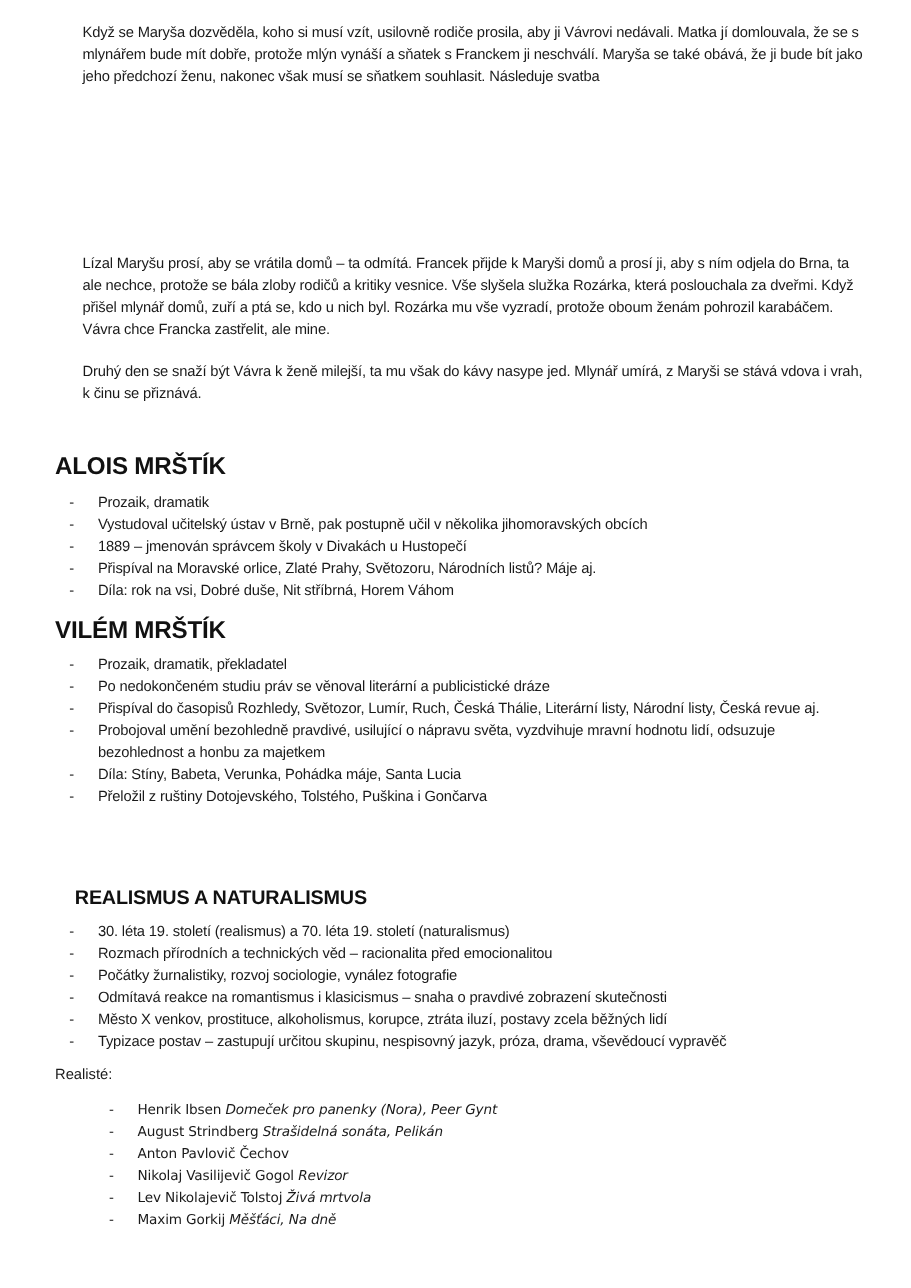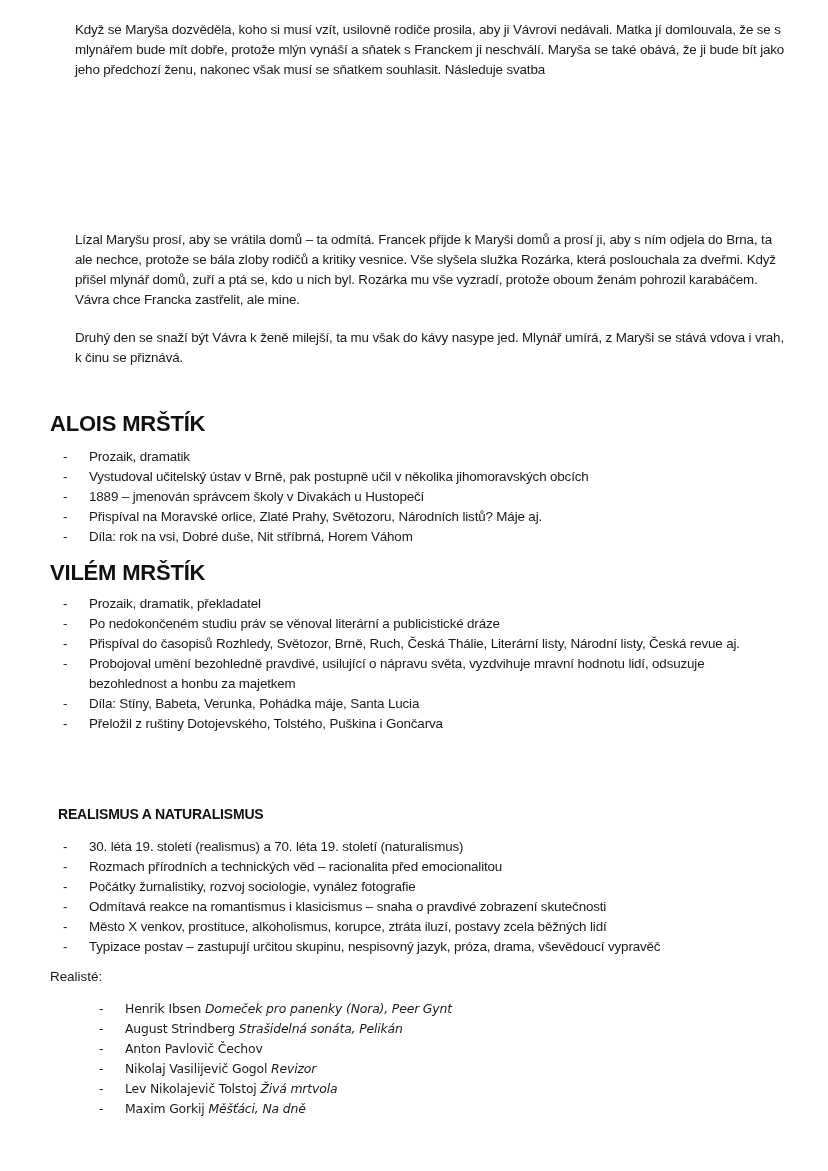--- a/index.html
+++ b/index.html
@@ -11,22 +11,22 @@
     .page { position: absolute; left: 0; top: 0; width: 828px; height: 911px; }
     .para {
       position: absolute; left: 75px; width: 710px;
       line-height: 20px; margin: 0; letter-spacing: -0.15px;
     }
     .h2 {
       position: absolute; left: 50px; margin: 0;
       font-size: 22px; font-weight: bold; letter-spacing: -0.2px; color: #111;
     }
     .h3 {
-      position: absolute; left: 58px; margin: 0;
-      font-size: 14px; font-weight: bold; letter-spacing: -0.2px; color: #111;
+      position: absolute; left: 68px; margin: 0;
+      font-size: 18px; font-weight: bold; letter-spacing: -0.2px; color: #111;
     }
     ul.dash {
       position: absolute; left: 0; margin: 0; padding: 0; list-style: none;
       width: 790px;
     }
     ul.dash li {
       position: relative; padding-left: 89px; line-height: 20px;
       letter-spacing: -0.15px;
     }
     ul.dash li .bullet {
@@ -55,21 +55,21 @@
     <li><span class="bullet">-</span><span>Vystudoval učitelský ústav v Brně, pak postupně učil v několika jihomoravských obcích</span></li>
     <li><span class="bullet">-</span><span>1889 – jmenován správcem školy v Divakách u Hustopečí</span></li>
     <li><span class="bullet">-</span><span>Přispíval na Moravské orlice, Zlaté Prahy, Světozoru, Národních listů? Máje aj.</span></li>
     <li><span class="bullet">-</span><span>Díla: </span><b>rok na vsi, Dobré duše, Nit stříbrná, Horem Váhom</b></li>
   </ul>
 
   <h2 class="h2" style="top:560px;">VILÉM MRŠTÍK</h2>
   <ul class="dash" style="top:594px;">
     <li><span class="bullet">-</span><span>Prozaik, dramatik, překladatel</span></li>
     <li><span class="bullet">-</span><span>Po nedokončeném studiu práv se věnoval literární a publicistické dráze</span></li>
-    <li style="padding-right:30px;"><span class="bullet">-</span><span>Přispíval do časopisů Rozhledy, Světozor, Brně, Ruch, Česká Thálie, Literární listy, Národní listy, Česká revue aj.</span></li>
+    <li style="padding-right:30px;"><span class="bullet">-</span><span>Přispíval do časopisů Rozhledy, Světozor, Lumír, Ruch, Česká Thálie, Literární listy, Národní listy, Česká revue aj.</span></li>
     <li style="padding-right:60px;"><span class="bullet">-</span><span>Probojoval umění bezohledně pravdivé, usilující o nápravu světa, vyzdvihuje mravní hodnotu lidí, odsuzuje bezohlednost a honbu za majetkem</span></li>
     <li><span class="bullet">-</span><span>Díla: </span><b>Stíny, Babeta, Verunka, Pohádka máje, Santa Lucia</b></li>
     <li><span class="bullet">-</span><span>Přeložil z ruštiny Dotojevského, Tolstého, Puškina i Gončarva</span></li>
   </ul>
 
   <h3 class="h3" style="top:806px;">REALISMUS A NATURALISMUS</h3>
   <ul class="dash" style="top:837px;">
     <li><span class="bullet">-</span><b>30. léta 19. století (realismus) a 70. léta 19. století (naturalismus)</b><span></span></li>
     <li><span class="bullet">-</span><span>Rozmach přírodních a technických věd – </span><b>racionalita před emocionalitou</b></li>
     <li><span class="bullet">-</span><span>Počátky žurnalistiky, rozvoj sociologie, vynález fotografie</span></li>

